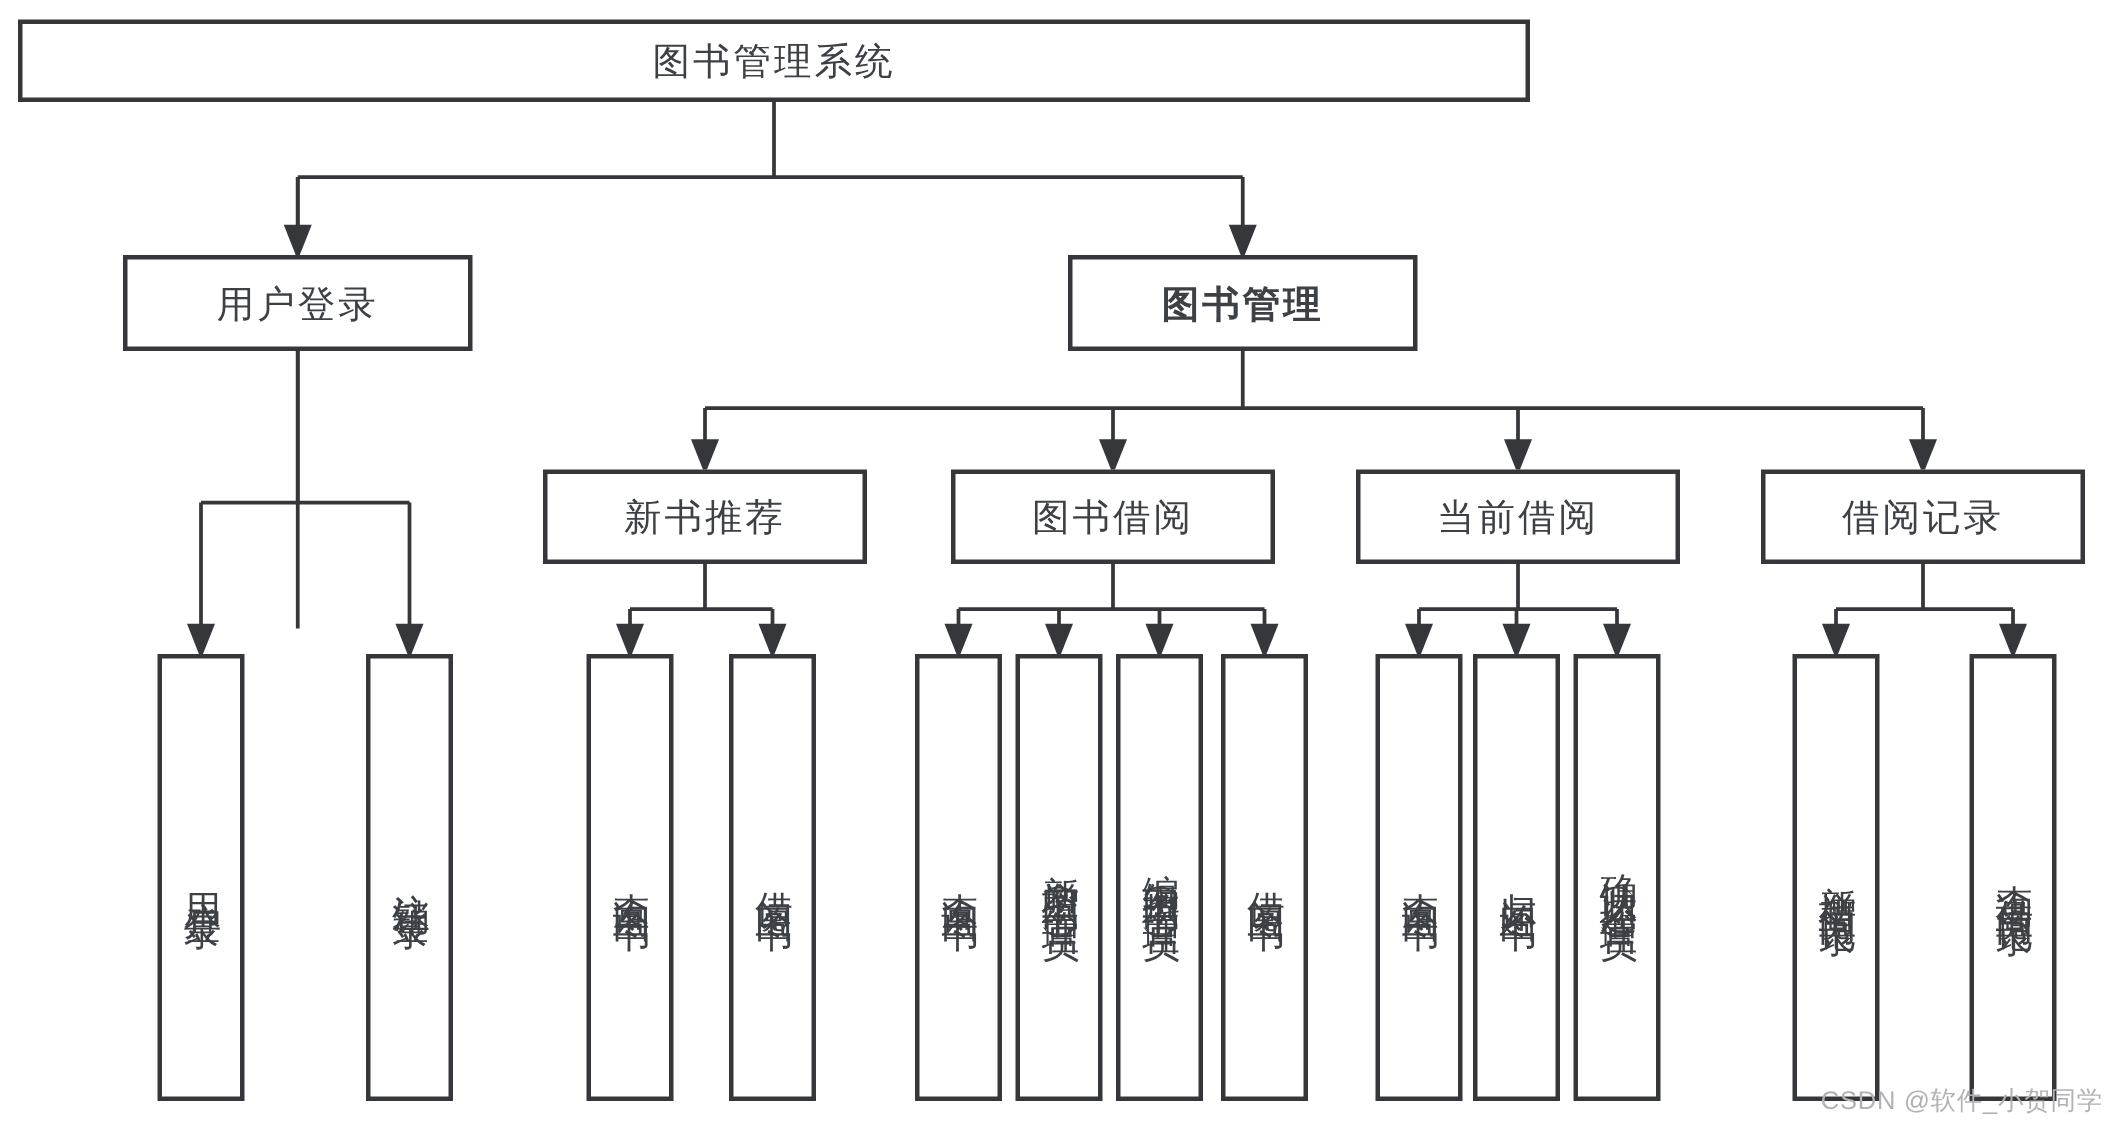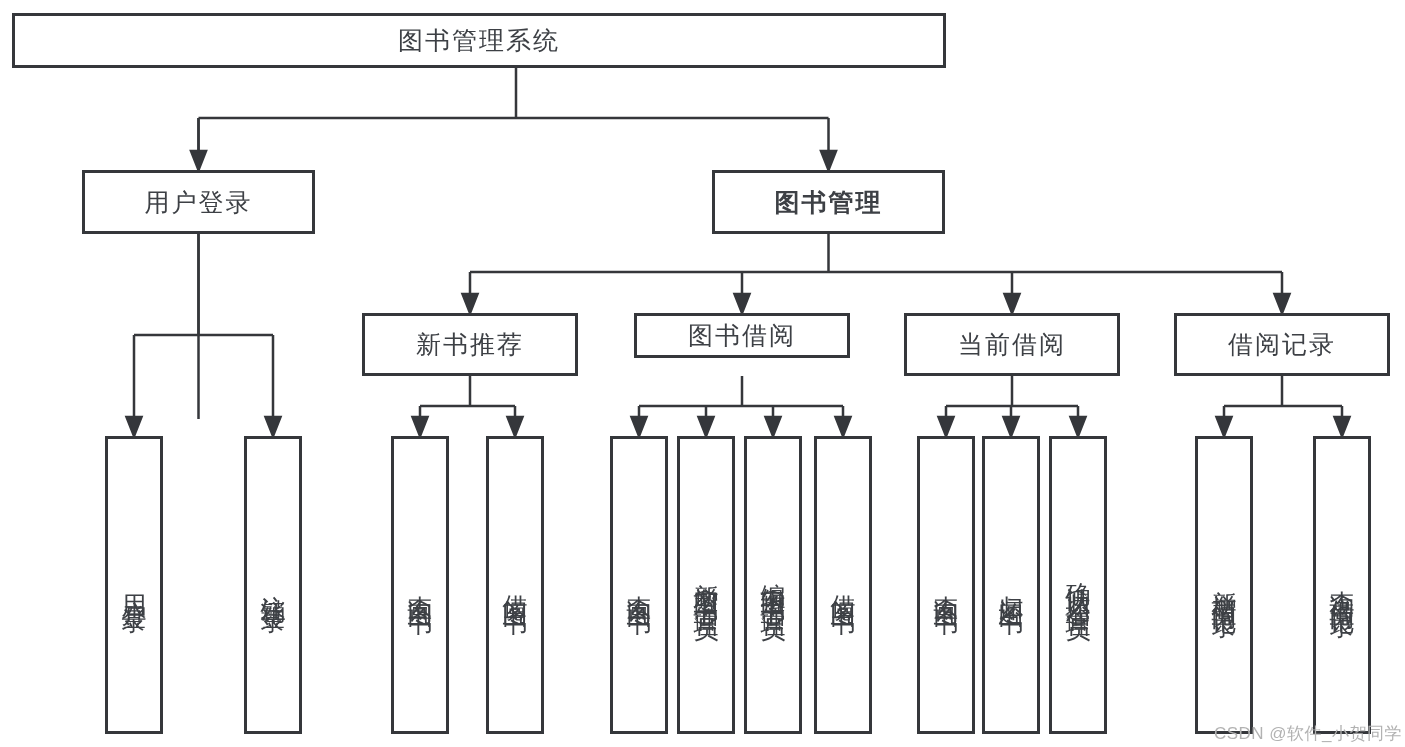--- a/index.html
+++ b/index.html
@@ -23,21 +23,21 @@
     background: #ffffff;
     display: flex;
     align-items: center;
     justify-content: center;
     color: #3d4045;
     font-size: 25px;
     letter-spacing: 2px;
     white-space: nowrap;
   }
   .node-h { height: 64px; }
-  .node-root { left: 12px; top: 13px; width: 934px; height: 55px; }
+  .node-root { left: 12px; top: 13px; width: 1008px; height: 55px; }
   .node-v {
     writing-mode: vertical-rl;
     text-orientation: mixed;
     letter-spacing: 5px;
     width: 58px;
     top: 436px;
     height: 298px;
     line-height: 1;
   }
   .watermark {
@@ -105,21 +105,21 @@
       <polygon points="1342,436 1334.5,417 1349.5,417"></polygon>
     </g>
   </svg>
 
   <div class="node node-root">图书管理系统</div>
 
   <div class="node node-h" style="left:82px; top:170px; width:233px;">用户登录</div>
   <div class="node node-h" style="left:712px; top:170px; width:233px;font-weight:bold;">图书管理</div>
 
   <div class="node" style="left:362px; top:313px; width:216px; height:63px;">新书推荐</div>
-  <div class="node" style="left:634px; top:313px; width:216px; height:45px;">图书借阅</div>
+  <div class="node" style="left:634px; top:313px; width:216px; height:63px;">图书借阅</div>
   <div class="node" style="left:904px; top:313px; width:216px; height:63px;text-align:center;">当前借阅</div>
   <div class="node" style="left:1174px; top:313px; width:216px; height:63px;">借阅记录</div>
 
   <div class="node node-v" style="left:105px;">用户登录</div>
   <div class="node node-v" style="left:244px;">注销登录</div>
 
   <div class="node node-v" style="left:391px;">查询图书</div>
   <div class="node node-v" style="left:486px;">借阅图书</div>
 
   <div class="node node-v" style="left:610px;">查询图书</div>

